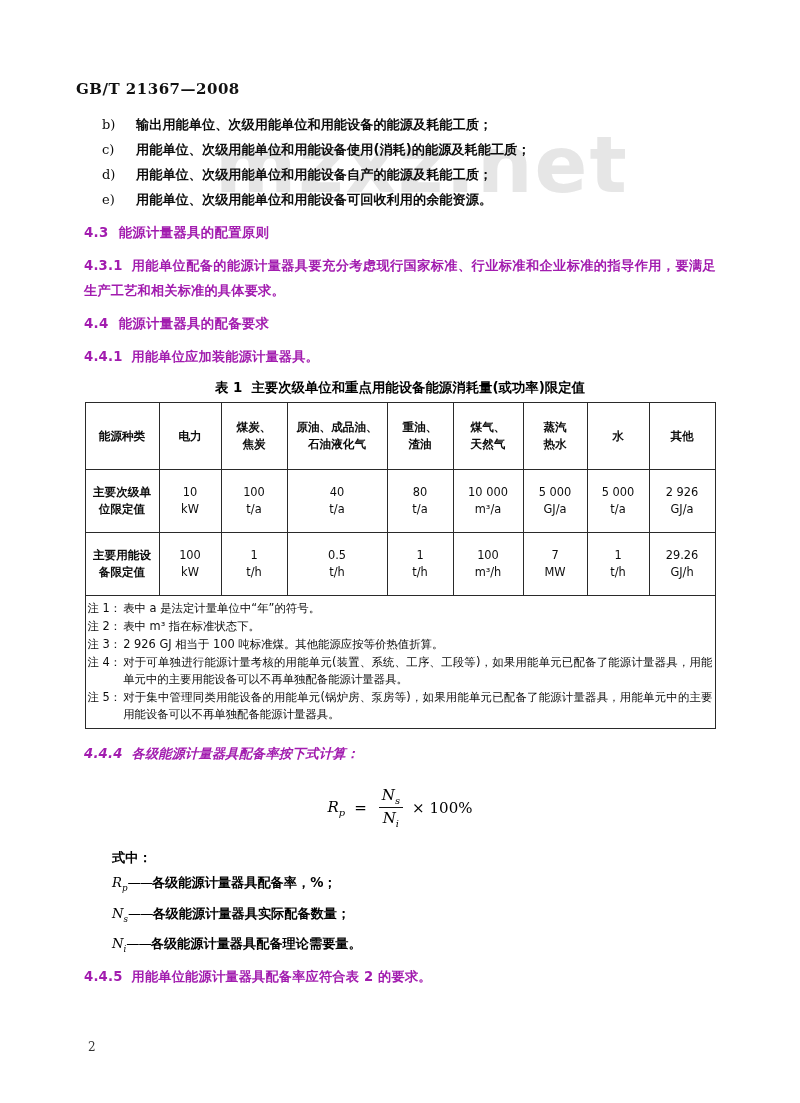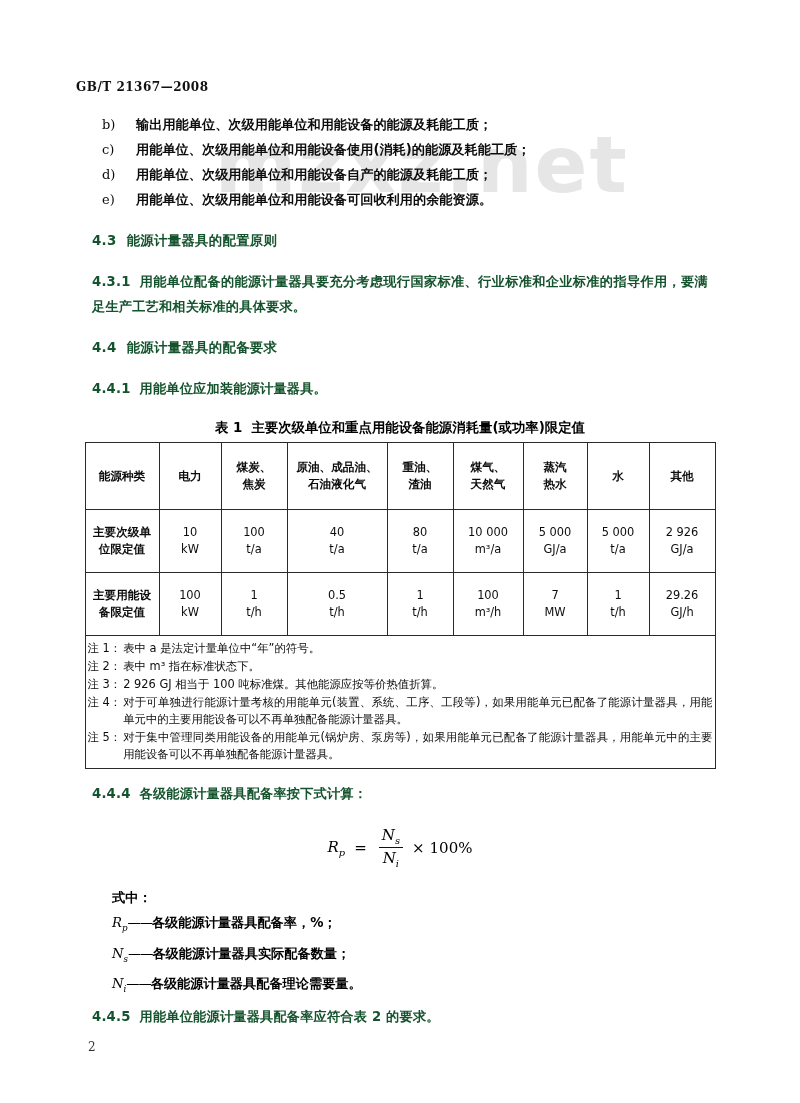--- a/index.html
+++ b/index.html
@@ -43,37 +43,37 @@
     width: 800px;
     height: 1103px;
     z-index: 2;
   }
   .runhead {
     position: absolute;
     left: 76px;
     top: 80px;
     font-family: "DejaVu Serif", "Liberation Serif", serif;
     font-weight: bold;
-    font-size: 12px;
+    font-size: 15px;
     letter-spacing: 0.5px;
     color: #111;
   }
   .body-block {
     position: absolute;
     left: 76px;
     top: 112px;
     width: 648px;
   }
   .para {
     font-family: "DejaVu Sans", "Liberation Sans", sans-serif;
     font-size: 13.2px;
     line-height: 25px;
-    color: #14532d;
+    color: #a21caf;
     text-align: justify;
-    margin: 16px;
+    margin: 8px;
     letter-spacing: 0.2px;
   }
   .list-row {
     display: flex;
     font-size: 13.2px;
     line-height: 25px;
     color: #0c0c0c;
   }
   .list-row .marker {
     width: 34px;
@@ -419,21 +419,21 @@
               </div>
               <div class="note">
                 <span class="nlabel">注 5：</span>
                 <span class="ntext">对于集中管理同类用能设备的用能单元(锅炉房、泵房等)，如果用能单元已配备了能源计量器具，用能单元中的主要用能设备可以不再单独配备能源计量器具。</span>
               </div>
             </td>
           </tr>
         </tbody>
       </table>
 
-      <p class="para clause" style="margin-top:12px;">
+      <p class="para clause" style="margin-top:12px;font-style:italic;">
         <span class="idx num">4.4.4</span><span>各级能源计量器具配备率按下式计算：</span>
       </p>
 
       <div class="formula-wrap">
         <span class="formula">
           <span class="var"><span>R</span><sub>p</sub></span>
           <span class="eq">=</span>
           <span class="frac">
             <span class="top"><span>N</span><sub>s</sub></span>
             <span class="bot"><span>N</span><sub>i</sub></span>

